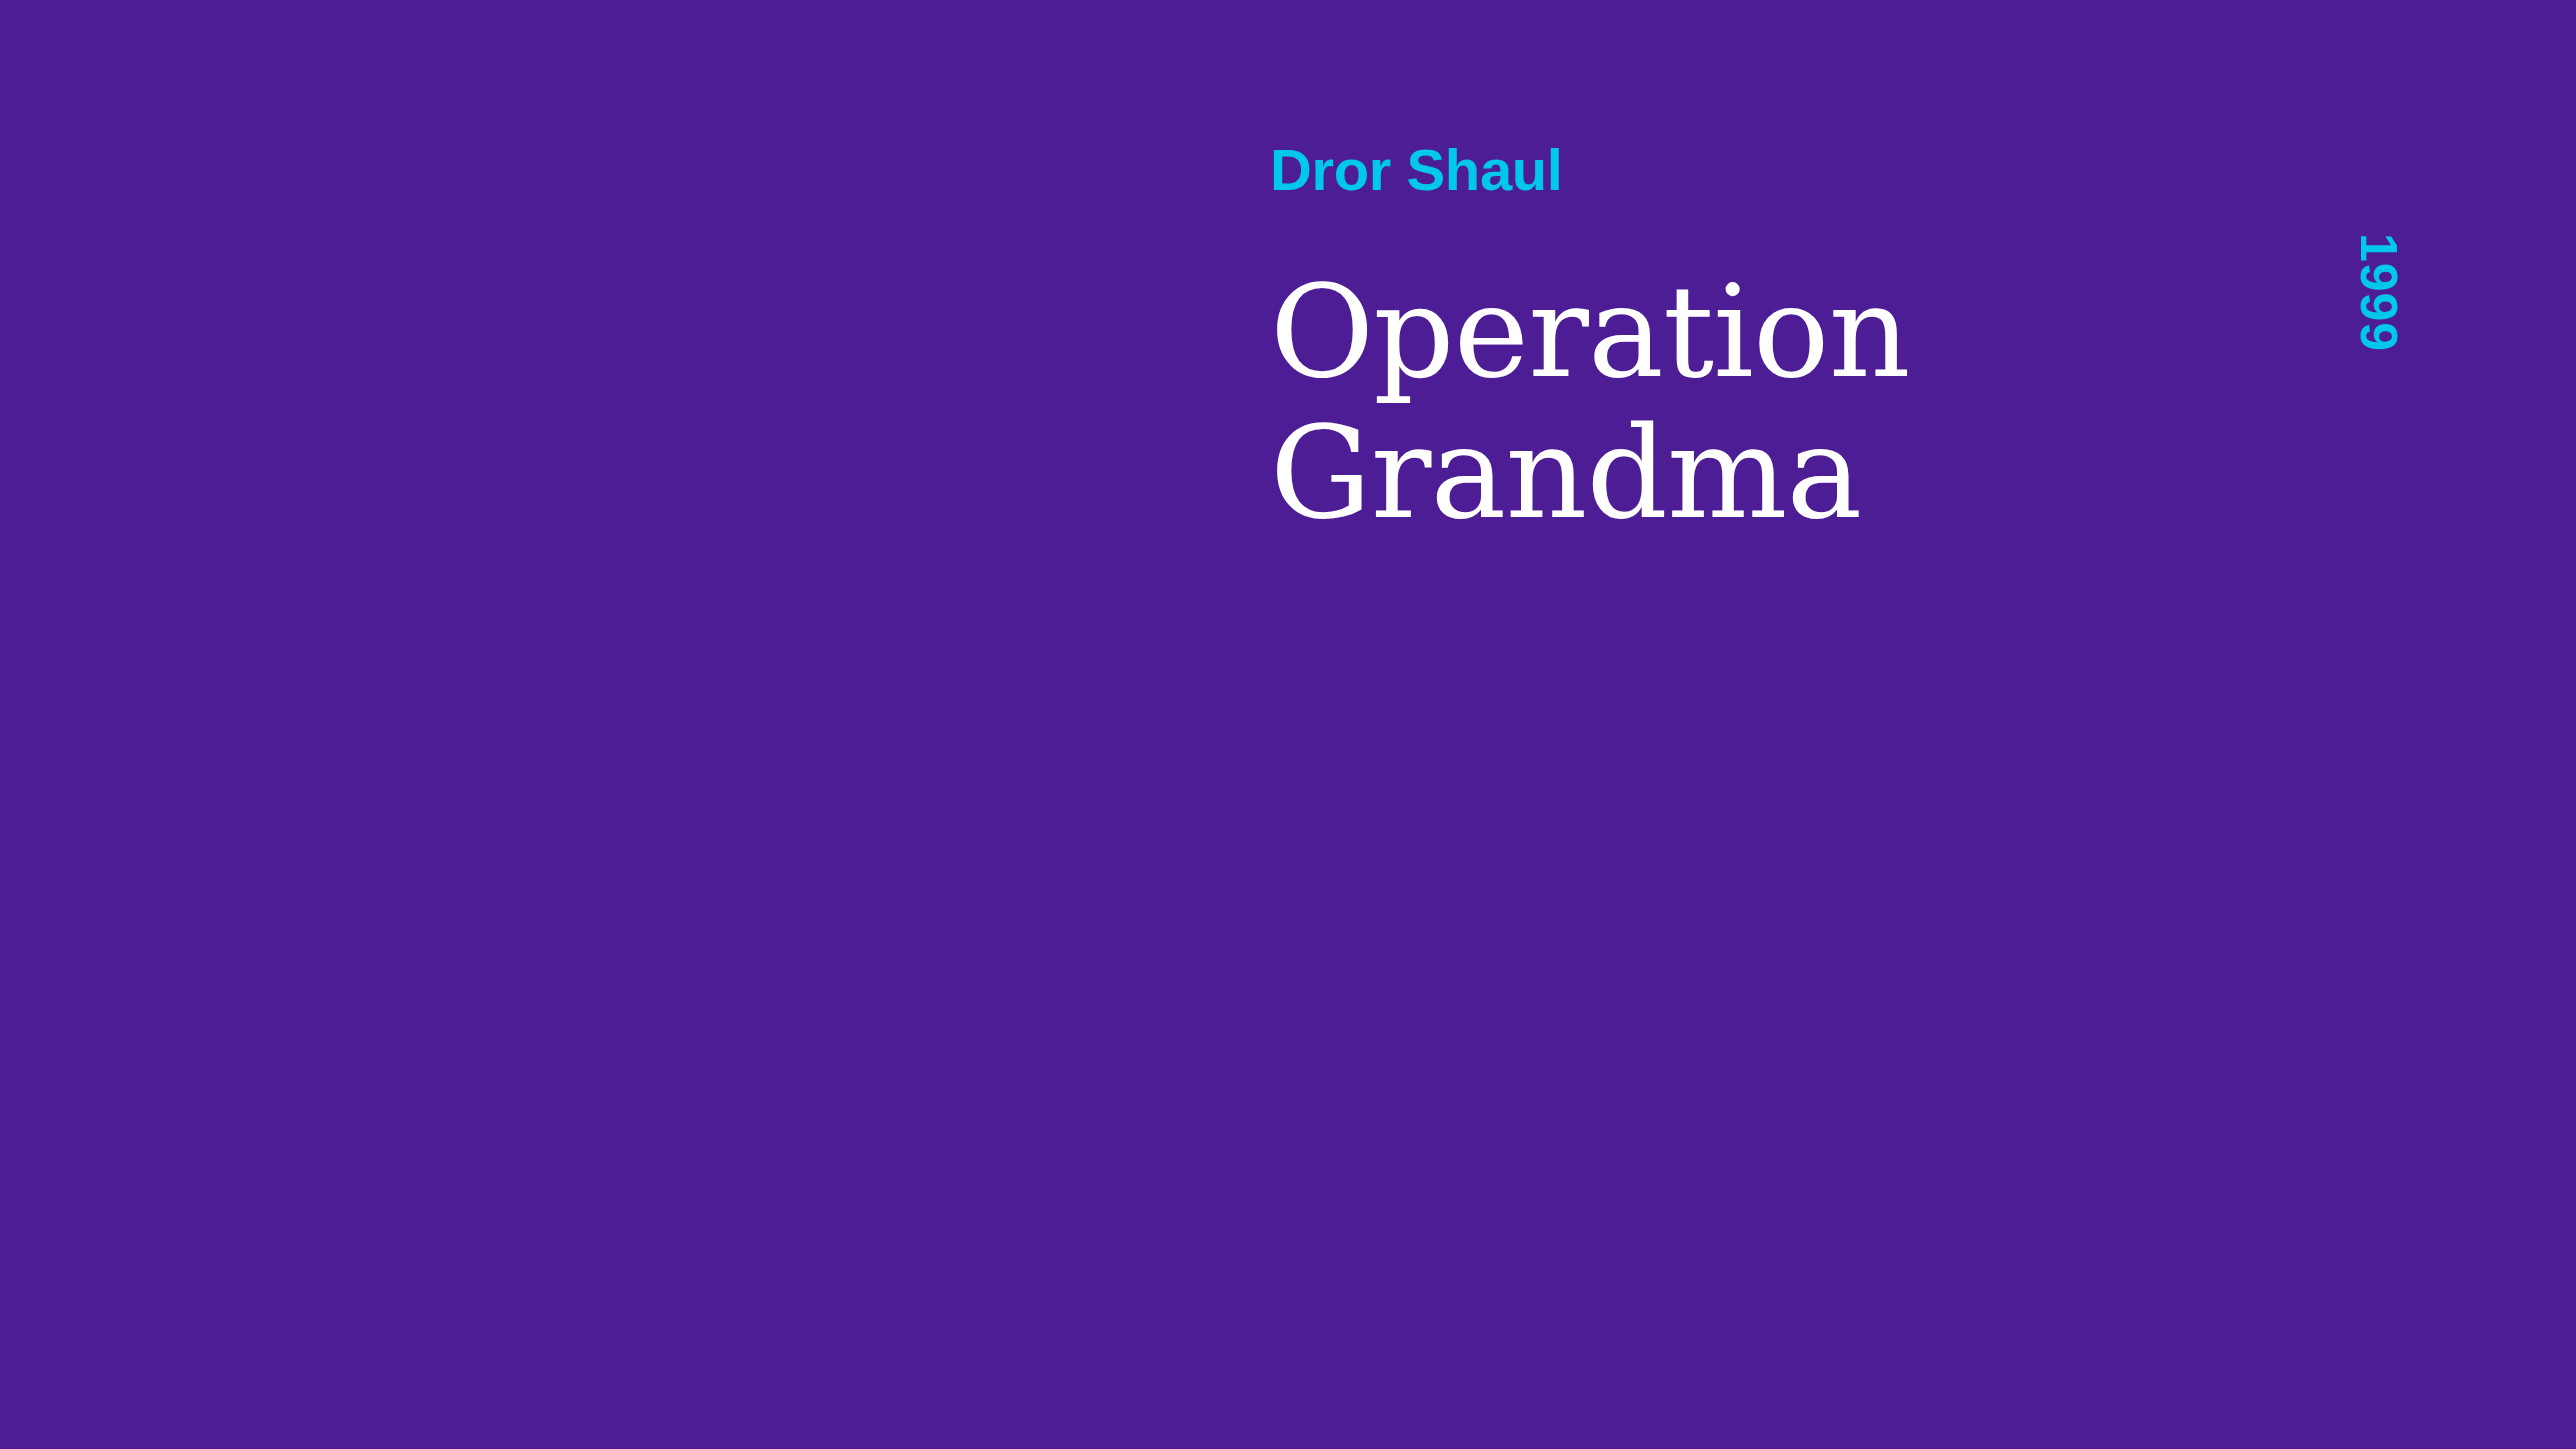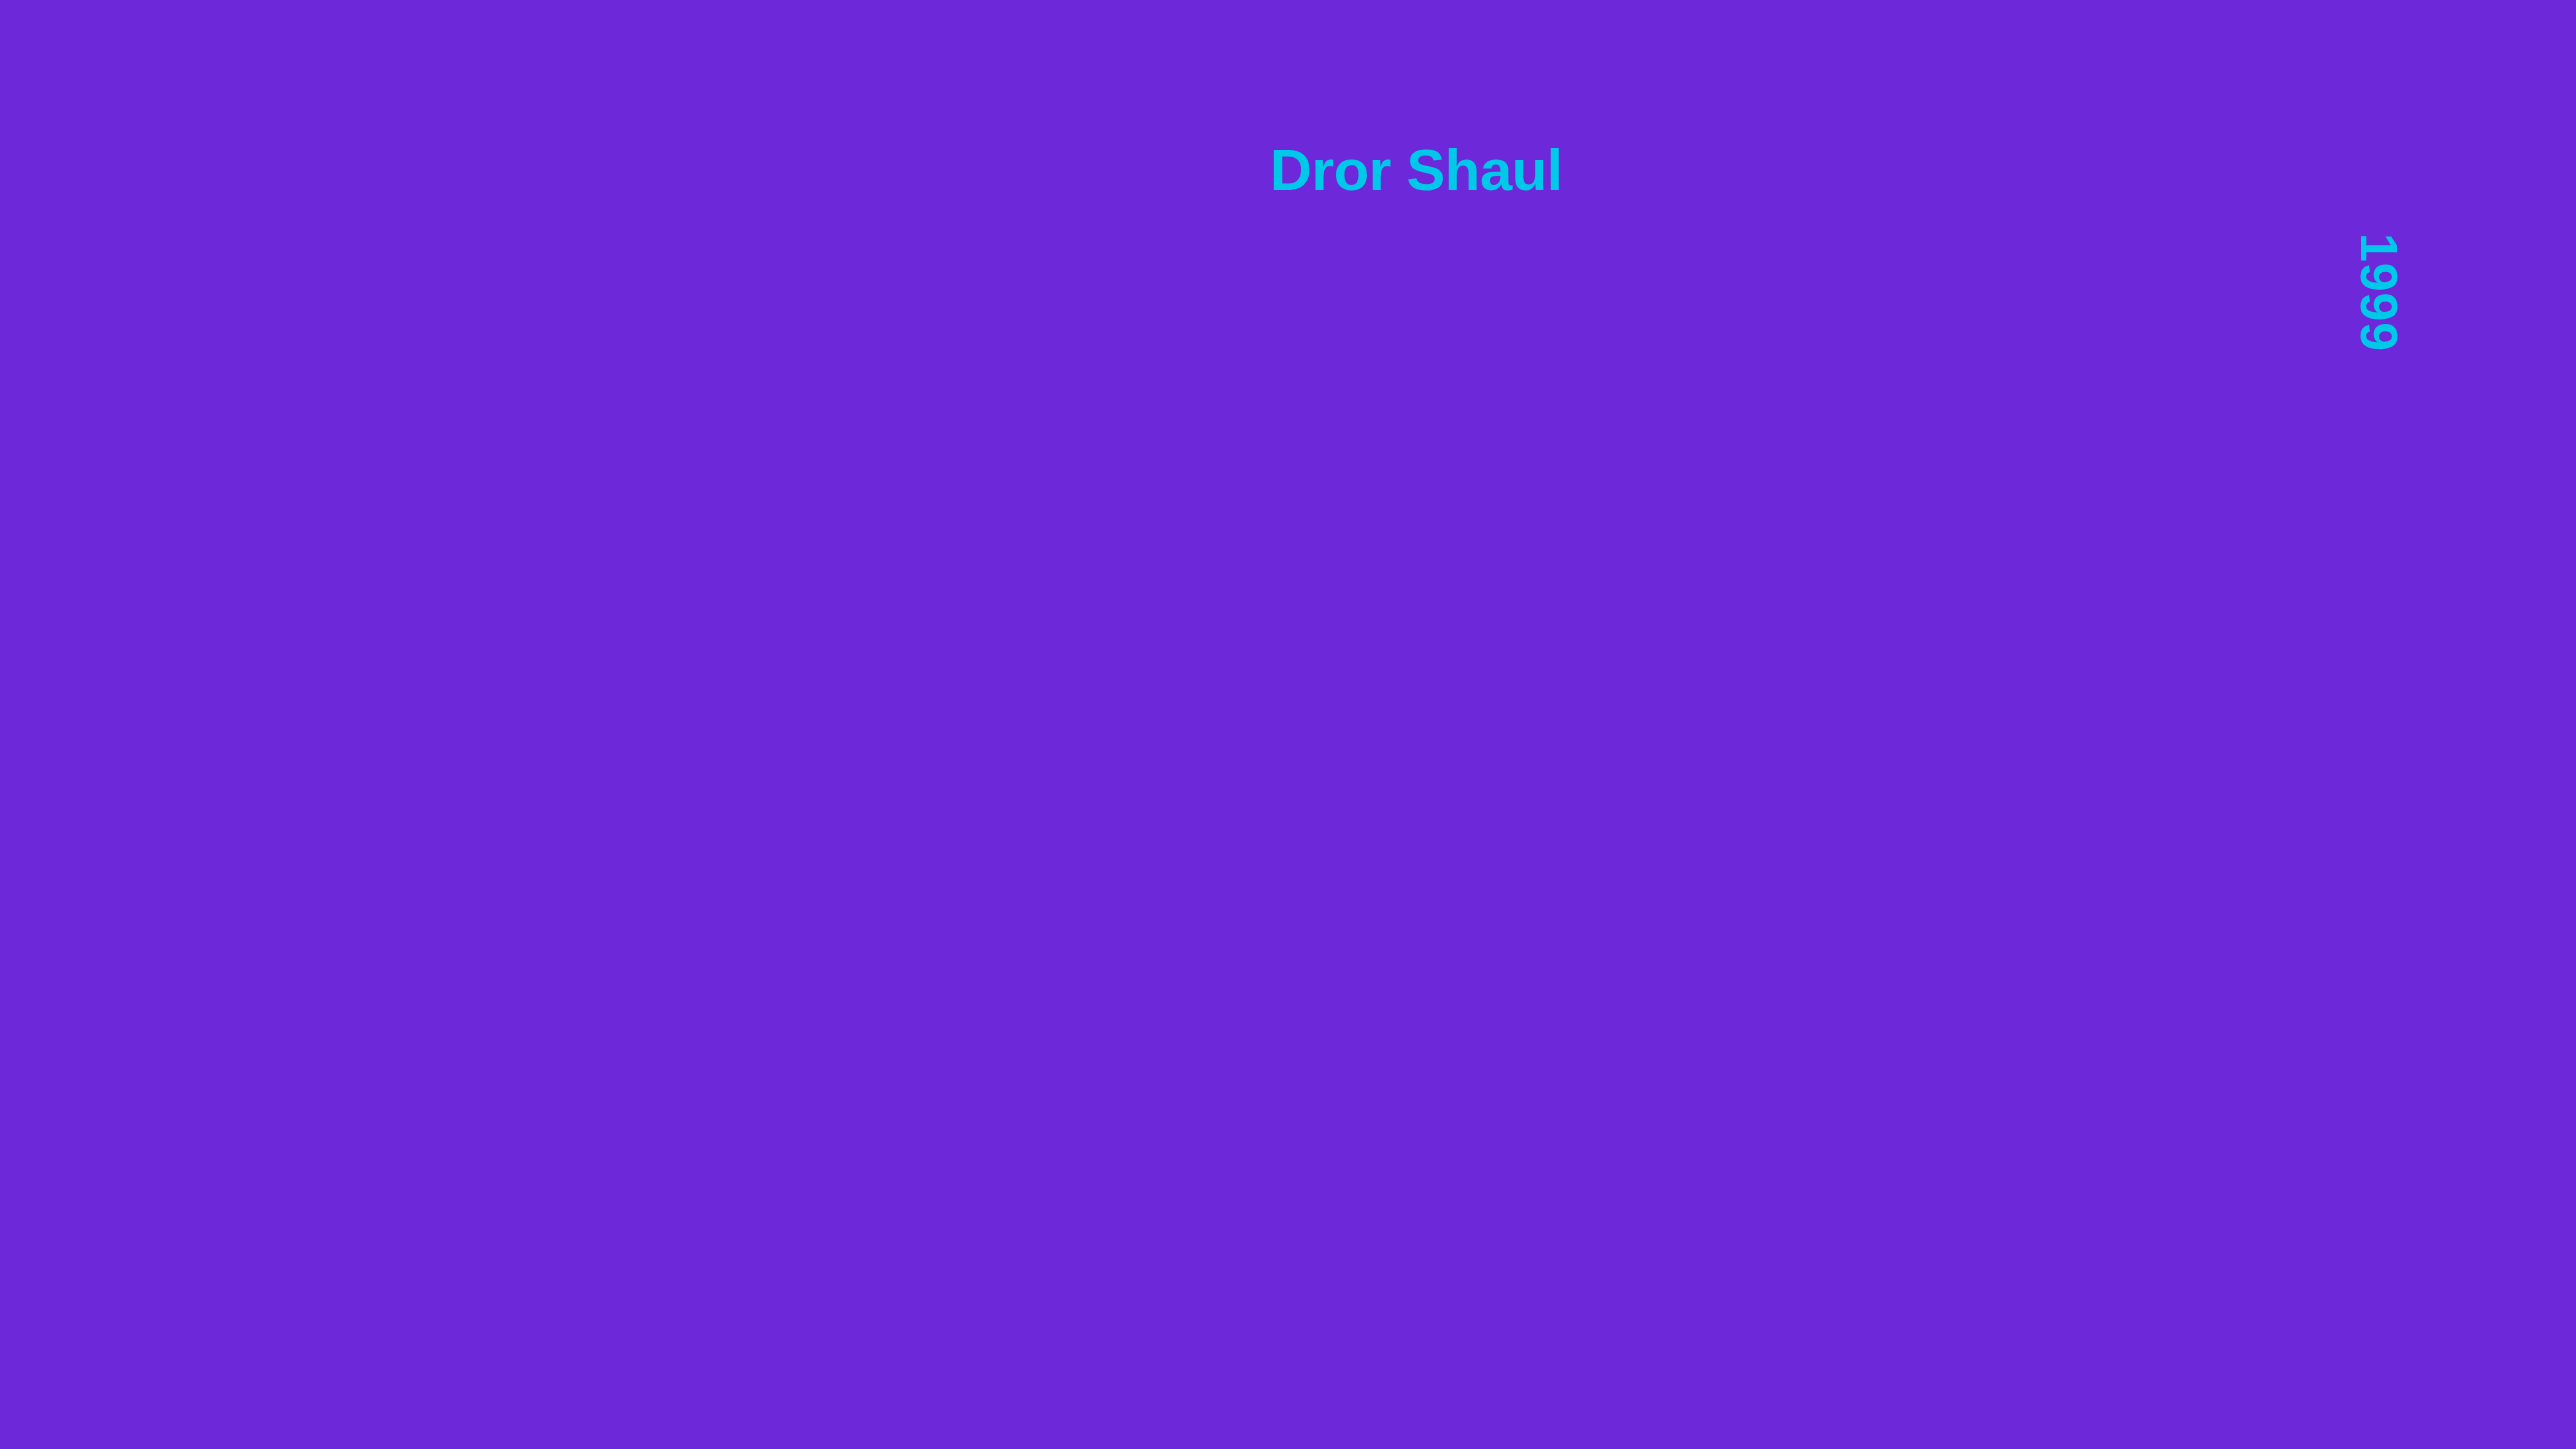--- a/index.html
+++ b/index.html
@@ -8,21 +8,21 @@
     padding: 0;
     width: 2576px;
     height: 1449px;
     overflow: hidden;
   }
 
   #slide {
     position: relative;
     width: 2576px;
     height: 1449px;
-    background: #6d28d9;
+    background: #4c1d95;
     font-family: "Liberation Sans", sans-serif;
     -webkit-font-smoothing: antialiased;
   }
 
   
   #content-block {
     position: absolute;
     left: 1270px;
     top: 141px;
     width: 966px;
@@ -86,20 +86,24 @@
 </style>
 </head>
 <body>
 
 <div id="slide">
 
   <div id="content-block">
 
     <div id="director-name">Dror Shaul</div>
 
+    <div id="film-title">
+      <span class="title-line">Operation</span>
+      <span class="title-line">Grandma</span>
+    </div>
 
   </div>
 
   <div id="year-rail">
     <span id="year-label">1999</span>
   </div>
 
 </div>
 
 

